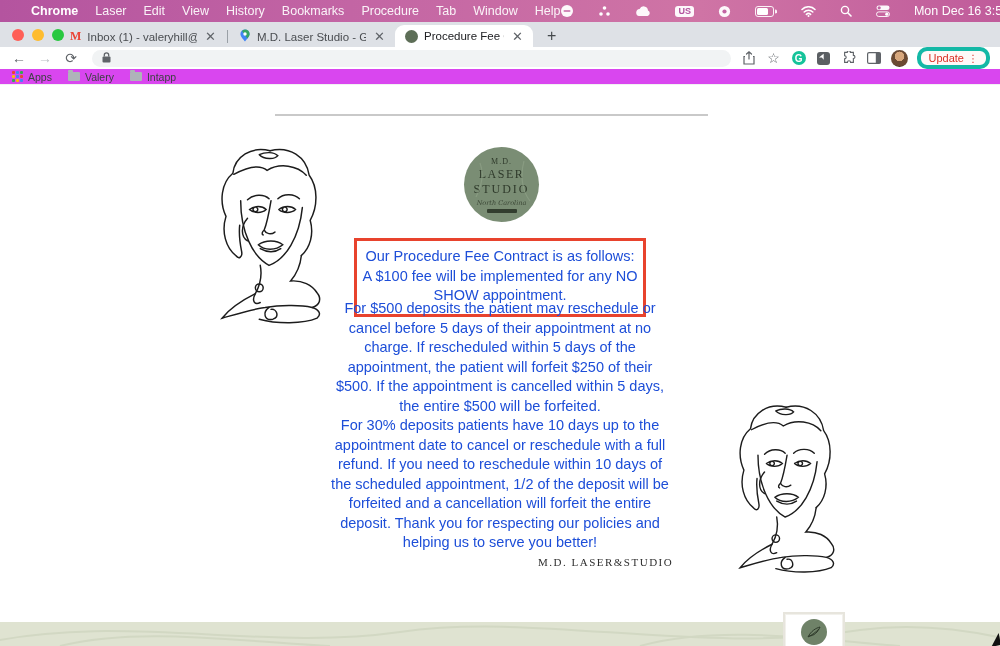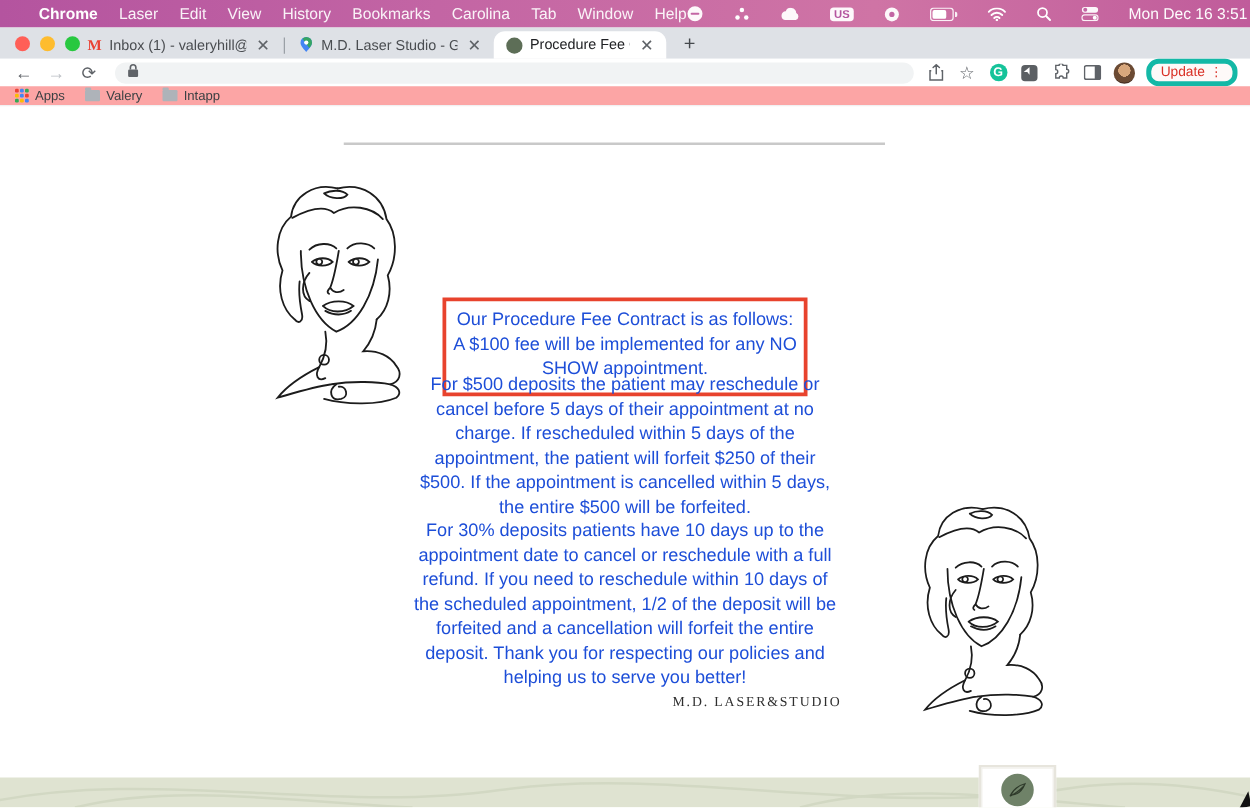--- a/index.html
+++ b/index.html
@@ -55,21 +55,21 @@
   .pointer-ext { width:13px; height:13px; border-radius:3px; background:#5b5f63; position:relative; }
   .pointer-ext:after { content:"➤"; position:absolute; left:2px; top:0px; font-size:8px; color:#fff;
     transform:rotate(-65deg); }
   .avatar { width:17px; height:17px; border-radius:50%;
     background:radial-gradient(circle at 50% 38%, #d8a77c 0 36%, #6b4a33 37% 70%, #4a3123 71%); }
   .update-btn { display:flex; align-items:center; gap:4px; border:4px solid #14b8a6;
     background:#fef9f8; color:#d93025; border-radius:10px; padding:1px 8px; font-size:11px; }
   .update-dots { color:#d93025; font-size:10px; letter-spacing:0; }
 
   
-  .bookmarksbar { position:absolute; left:0; top:69px; width:1000px; height:16px; background:#fca5a5;
+  .bookmarksbar { position:absolute; left:0; top:69px; width:1000px; height:16px; background:#d946ef;
     display:flex; align-items:center; gap:16px; padding-left:12px; font-size:10.5px; color:#3c4043;
     border-bottom:1px solid #f0f1f2; }
   .bm { display:flex; align-items:center; gap:5px; }
   .apps-grid { display:grid; grid-template-columns:repeat(3,3px); grid-gap:1px; }
   .apps-grid i { width:3px; height:3px; border-radius:1px; }
   .folder { width:12px; height:9px; background:#aeb3b9; border-radius:1px; position:relative; }
   .folder:before { content:""; position:absolute; top:-2px; left:0; width:5px; height:2px;
     background:#aeb3b9; border-radius:1px 1px 0 0; }
 
   
@@ -139,21 +139,21 @@
 
   <div class="menubar">
     <div class="left">
       <span class="apple"></span>
       <span class="menu-item app-name">Chrome</span>
       <span class="menu-item">Laser</span>
       <span class="menu-item">Edit</span>
       <span class="menu-item">View</span>
       <span class="menu-item">History</span>
       <span class="menu-item">Bookmarks</span>
-      <span class="menu-item">Carolina</span>
+      <span class="menu-item">Procedure</span>
       <span class="menu-item">Tab</span>
       <span class="menu-item">Window</span>
       <span class="menu-item">Help</span>
     </div>
     <div class="right">
       <span class="status-ic">
         <svg width="14" height="14" viewBox="0 0 14 14">
             <circle cx="7" cy="7" r="6" fill="#fff" opacity=".95"></circle>
             <rect x="3.5" y="6.2" width="7" height="1.6" rx=".8" fill="#c365a4"></rect>
           </svg>
@@ -314,20 +314,30 @@
   <div class="page">
     <div class="divider"></div>
 
     <svg class="face face-left">
         <use href="#face"></use>
       </svg>
     <svg class="face face-right">
         <use href="#face"></use>
       </svg>
 
+    <div class="logo">
+      <svg width="75" height="75" viewBox="0 0 75 75" style="position:absolute;left:0;top:0">
+        <path d="M12 50 C18 38 20 26 16 16 M60 14 C56 28 58 44 66 54" fill="none" stroke="#8ea187" stroke-width="1.2" opacity=".7"></path>
+      </svg>
+      <span class="md">M.D.</span>
+      <span class="laser">LASER</span>
+      <span class="studio">STUDIO</span>
+      <span class="script">North Carolina</span>
+      <span class="est-bar"></span>
+    </div>
 
     <div class="content-col highlight-box">Our Procedure Fee Contract is as follows: A $100 fee will be implemented for any NO SHOW appointment.</div>
 
     <div class="content-col body-text">
       <p>For $500 deposits the patient may reschedule or cancel before 5 days of their appointment at no charge. If rescheduled within 5 days of the appointment, the patient will forfeit $250 of their $500. If the appointment is cancelled within 5 days, the entire $500 will be forfeited.</p>
       <p>For 30% deposits patients have 10 days up to the appointment date to cancel or reschedule with a full refund. If you need to reschedule within 10 days of the scheduled appointment, 1/2 of the deposit will be forfeited and a cancellation will forfeit the entire deposit. Thank you for respecting our policies and helping us to serve you better!</p>
     </div>
 
     <div class="signature">M.D. LASER&amp;STUDIO</div>
 

